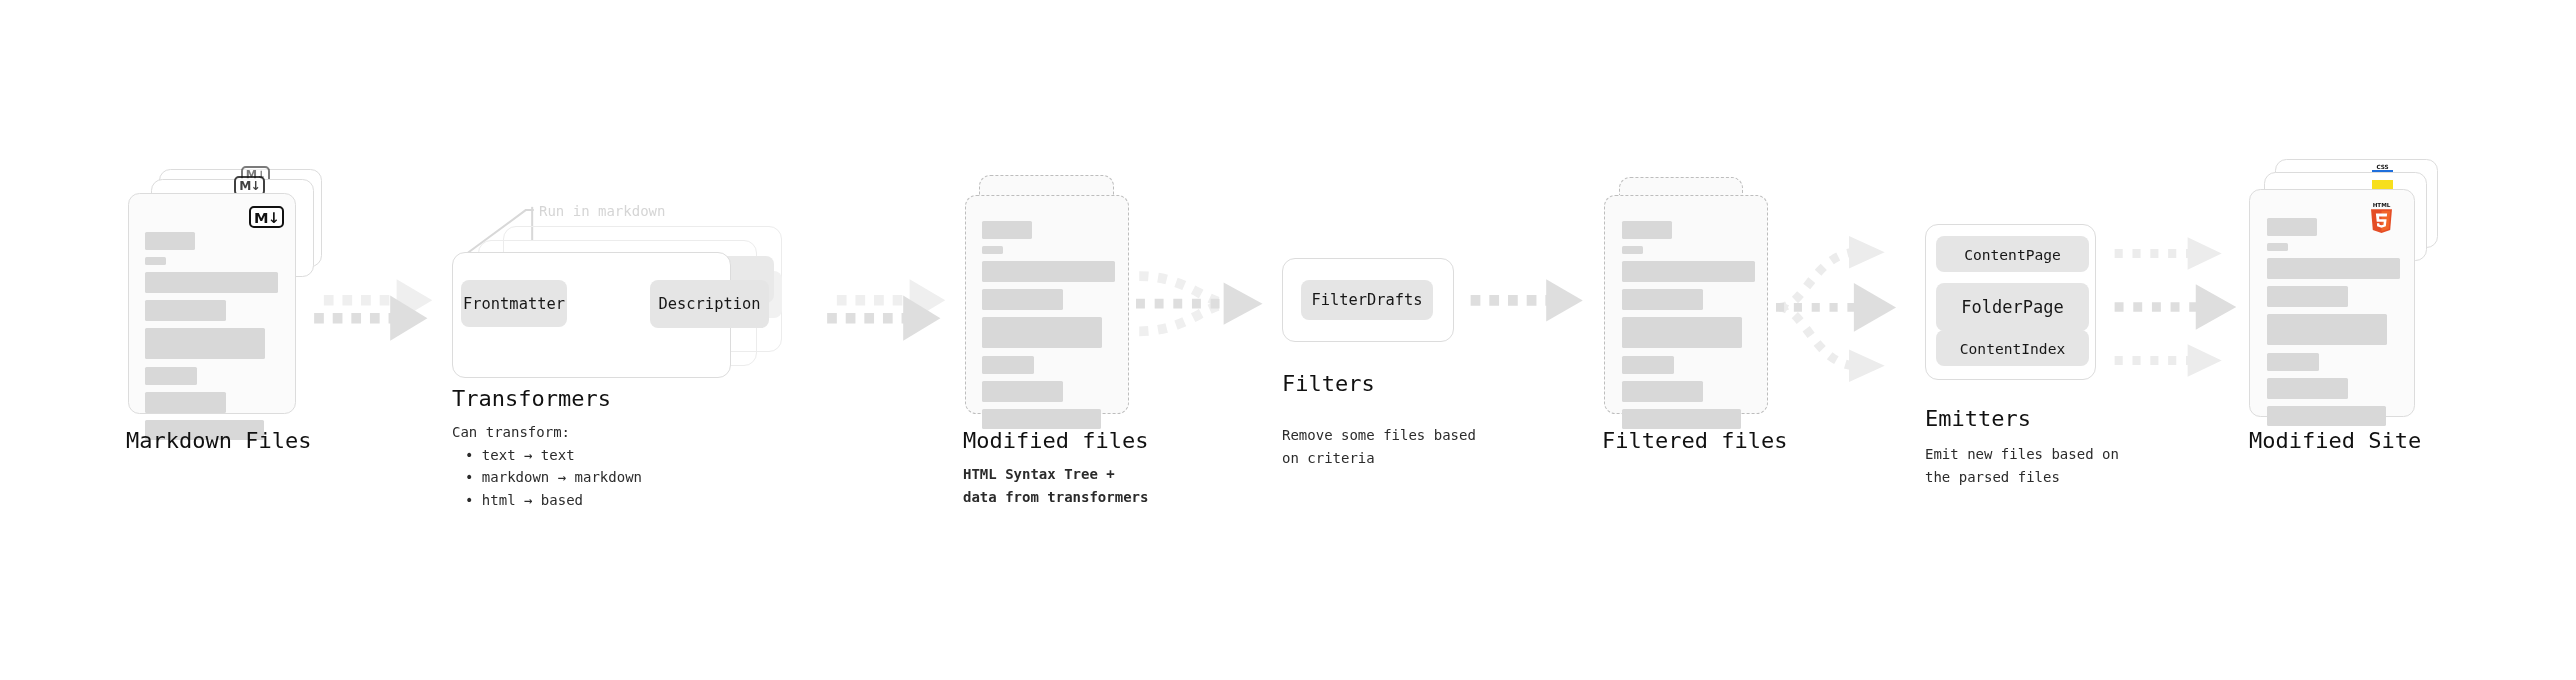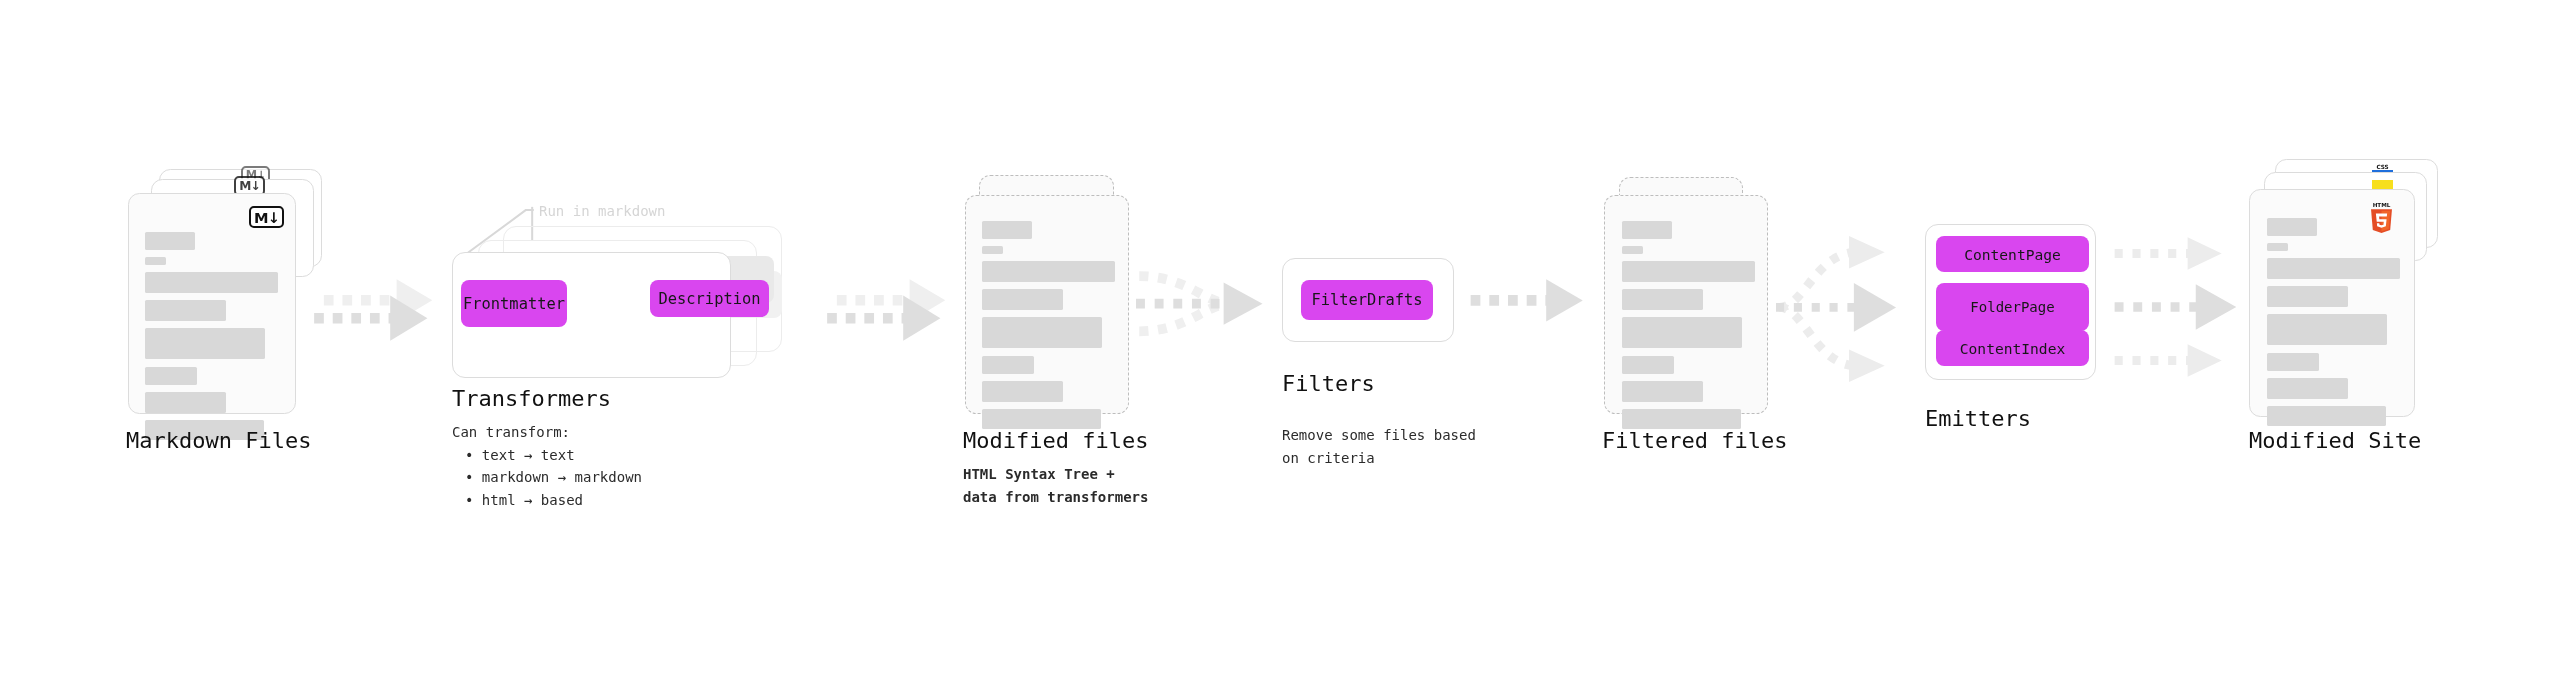--- a/index.html
+++ b/index.html
@@ -37,21 +37,21 @@
      font-family:"DejaVu Sans","Liberation Sans",sans-serif;}
   .js-badge{position:absolute;background:#f7df1e;}
 
   
   .stagebox{
     position:absolute;box-sizing:border-box;
     border:1.6px solid #dcdcdc;border-radius:13px;background:#fff;
   }
   .chip{
     position:absolute;box-sizing:border-box;
-    background:#d946ef;border-radius:8.1px;
+    background:#e5e5e5;border-radius:8.1px;
     display:flex;align-items:center;justify-content:center;
     font-size:15.4px;color:#171717;white-space:nowrap;
   }
 
   
   .ghostbox{
     position:absolute;box-sizing:border-box;
     border:1.6px solid #ececec;border-radius:13px;background:transparent;
   }
   .ghostchip{
@@ -138,21 +138,21 @@
       <polygon points="42,28 56,34 42,40" fill="#eaeaea"></polygon>
     <g fill="none" stroke="#d9d9d9" stroke-width="2.6">
       <path d="M0 55 H44"></path>
     </g>
       <polygon points="42,49 56,55 42,61" fill="#d9d9d9"></polygon>
   </svg>
 
   <div class="stagebox" style="left:452px;top:252px;width:279px;height:126px;"></div>
 
   <div class="chip" style="left:461px;top:280px;width:106px;height:47px;">Frontmatter</div>
-  <div class="chip" style="left:650px;top:280px;width:119px;height:37px;">Description</div>
+  <div class="chip" style="left:650px;top:280px;width:119px;height:48px;">Description</div>
 
   <div class="title" style="left:452px;top:386px;">Transformers</div>
   <div class="subtitle" style="left:452px;top:421px;">Can transform:</div>
   <div class="subtitle" style="left:465px;top:444px;">• text → text</div>
   <div class="subtitle" style="left:465px;top:466px;">• markdown → markdown</div>
   <div class="subtitle" style="left:465px;top:489px;">• html → based</div>
 
   <svg style="left:822px;top:268px;" width="130" height="89" viewBox="0 0 160 110">
     <g stroke="#efefef" stroke-width="13" stroke-linecap="butt" stroke-dasharray="12 11" fill="none">
       <path d="M18 40 H118"></path>
@@ -233,24 +233,26 @@
     <polygon points="90,0 134,20 90,40" fill="#ececec"></polygon>
     <polygon points="90,140 134,160 90,180" fill="#ececec"></polygon>
     <g fill="none" stroke="#dedede" stroke-width="11" stroke-linecap="butt" stroke-dasharray="10 12">
       <path d="M0 88 H104"></path>
     </g>
     <polygon points="96,58 148,88 96,118" fill="#dedede"></polygon>
   </svg>
 
   <div class="stagebox" style="left:1925px;top:224px;width:171px;height:156px;"></div>
   <div class="chip" style="left:1936px;top:236px;width:153px;height:36px;font-size:14.6px;">ContentPage</div>
-  <div class="chip" style="left:1936px;top:283px;width:153px;height:48px;font-size:14px;">FolderPage</div>
+  <div class="chip" style="left:1936px;top:283px;width:153px;height:48px;font-size:17px;">FolderPage</div>
   <div class="chip" style="left:1936px;top:330px;width:153px;height:36px;font-size:14.6px;">ContentIndex</div>
 
   <div class="title" style="left:1925px;top:406px;">Emitters</div>
+  <div class="subtitle" style="left:1925px;top:443px;">Emit new files based on
+the parsed files</div>
 
   <svg style="left:2113px;top:234px;" width="146" height="146" viewBox="0 0 180 180">
     <g fill="none" stroke="#ececec" stroke-width="11" stroke-linecap="butt" stroke-dasharray="10 12">
       <path d="M2 24 H96"></path>
     </g>
     <polygon points="92,4 134,24 92,44" fill="#ececec"></polygon>
 
     <g fill="none" stroke="#dedede" stroke-width="12" stroke-linecap="butt" stroke-dasharray="11 12">
       <path d="M2 90 H108"></path>
     </g>

